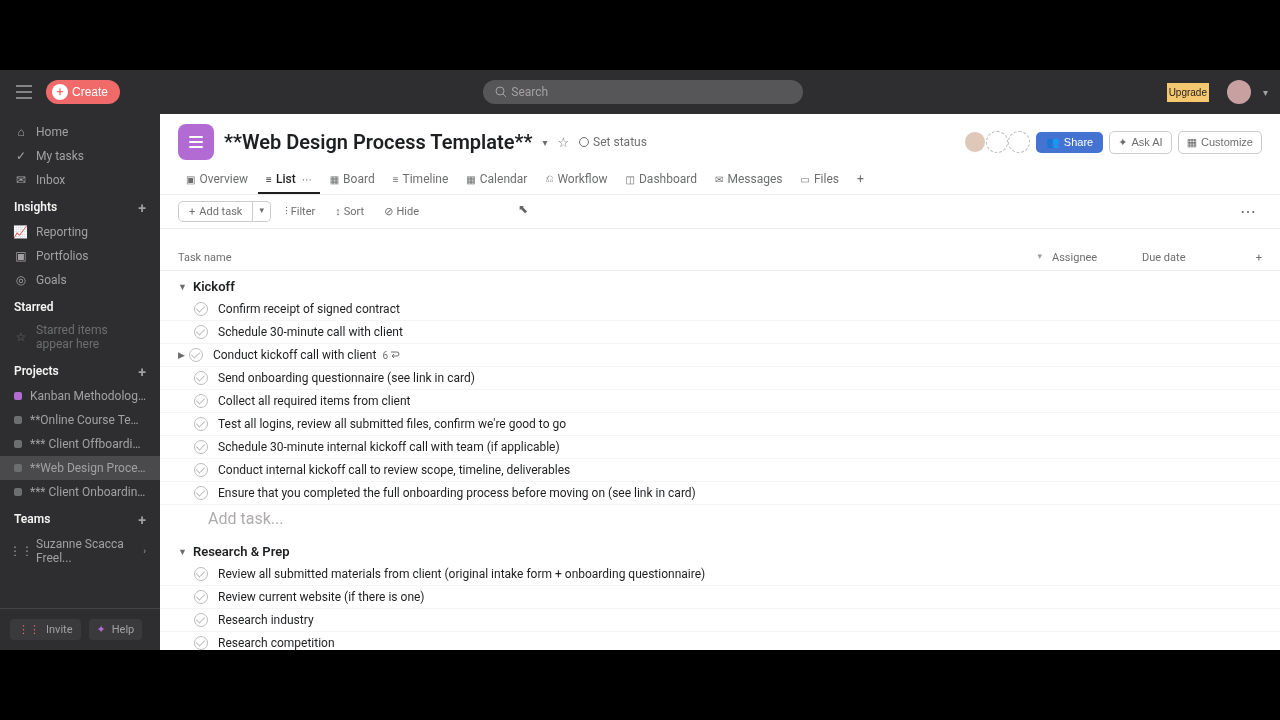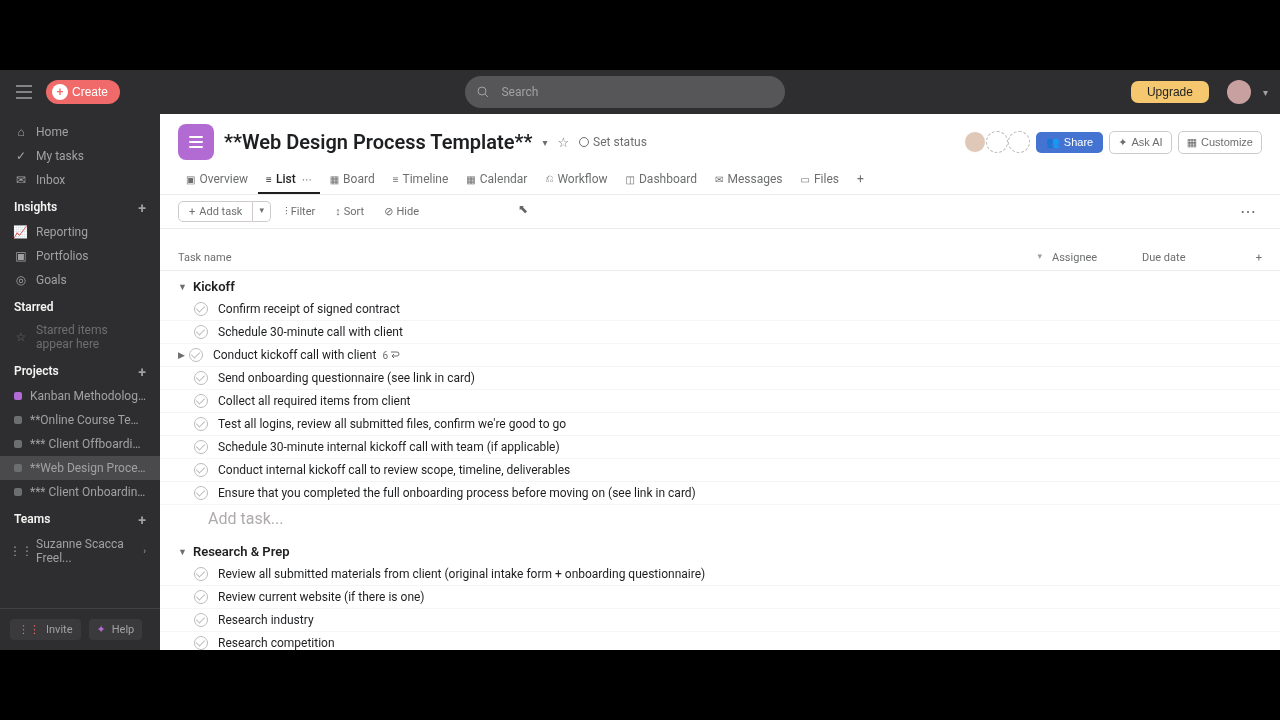--- a/index.html
+++ b/index.html
@@ -2,23 +2,23 @@
 <html><head>
 <meta charset="utf-8">
 <style>
 * { box-sizing: border-box; margin: 0; padding: 0; }
 body { font-family: -apple-system, BlinkMacSystemFont, "Segoe UI", Roboto, sans-serif; background: #000; width: 1280px; height: 720px; overflow: hidden; position: relative; }
 .app-shell { position: absolute; top: 70px; left: 0; right: 0; bottom: 70px; background: #1e1f21; display: flex; flex-direction: column; }
 .topbar { height: 44px; background: #2e2e30; display: flex; align-items: center; padding: 0 12px; gap: 10px; }
 .hamburger { width: 24px; height: 24px; display:flex; align-items:center; justify-content:center; color:#a2a0a2; cursor:pointer; }
 .create-btn { background:#f06a6a; color:#fff; border:none; border-radius:16px; padding:4px 12px 4px 6px; font-size:12px; display:flex; align-items:center; gap:4px; cursor:pointer; }
 .create-btn .plus { width:16px;height:16px;border-radius:50%;background:#fff;color:#f06a6a;display:flex;align-items:center;justify-content:center;font-size:12px;font-weight:bold; }
-.search { flex:0 0 320px; margin:0 auto; background:#565557; border-radius:16px; height:32px; display:flex; align-items:center; padding:0 12px; color:#a2a0a2; font-size:12px; gap:12px; }
+.search { flex:0 0 320px; margin:0 auto; background:#565557; border-radius:16px; height:24px; display:flex; align-items:center; padding:0 12px; color:#a2a0a2; font-size:12px; gap:4px; }
 .spacer { flex:1; }
-.upgrade-btn { background:#f5c86f; color:#1e1f21; border:none; border-radius:7px; padding:4px 16px; font-size:12px; cursor:pointer; }
+.upgrade-btn { background:#f5c86f; color:#1e1f21; border:none; border-radius:0; padding:4px 2px; font-size:10px; cursor:pointer; }
 .avatar-top { width:24px;height:24px;border-radius:50%;background:#c8a0a0; margin-left:8px; }
 .chev-top { color:#a2a0a2; font-size:10px; margin-left:2px; }
 .body-row { flex:1; display:flex; overflow:hidden; }
 .sidebar { width:160px; background:#2e2e30; color:#a2a0a2; font-size:12px; display:flex; flex-direction:column; overflow-y:auto; padding-top:6px; position:relative; }
 .nav-item { display:flex; align-items:center; gap:8px; padding:5px 14px; cursor:pointer; }
 .nav-item.active { background:#4a4a4c; }
 .nav-icon { width:14px; height:14px; display:inline-flex; align-items:center; justify-content:center; flex-shrink:0; }
 .section-head { display:flex; align-items:flex-start; justify-content:space-between; padding:8px 14px 4px; font-size:12px; font-weight:600; color:#f5f4f3; }
 .plus-sm { color:#a2a0a2; cursor:pointer; font-size:14px; }
 .proj-dot { width:8px;height:8px;border-radius:2px; flex-shrink:0; }

